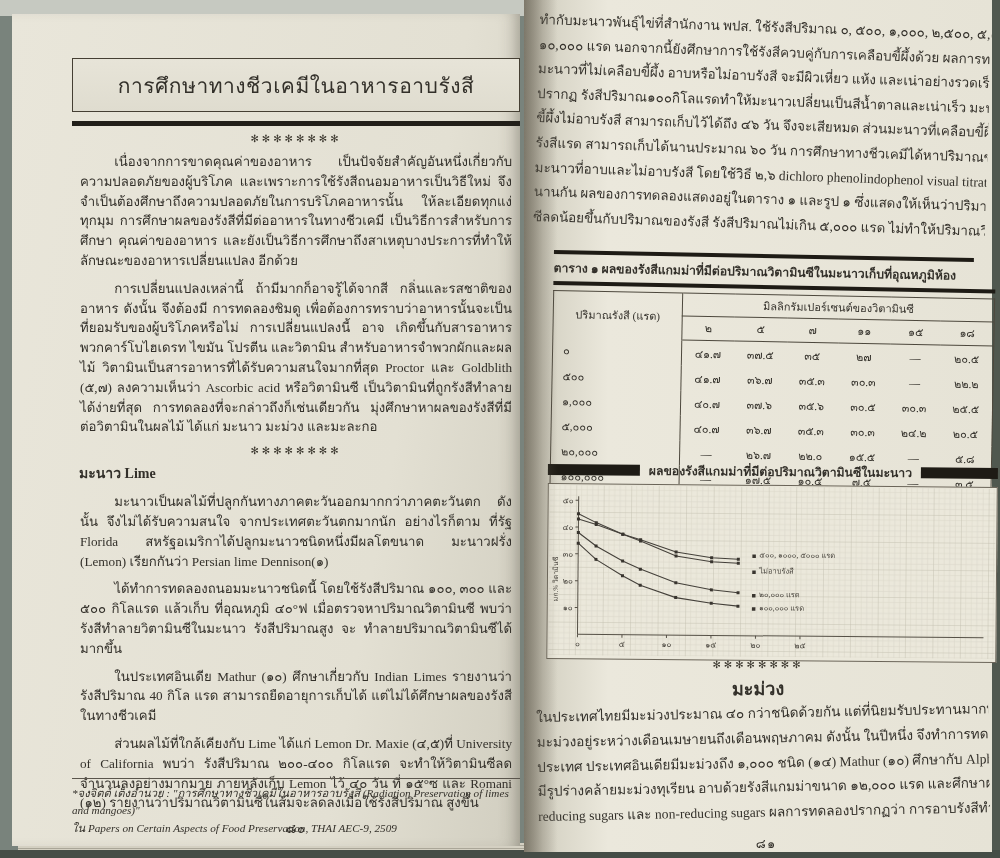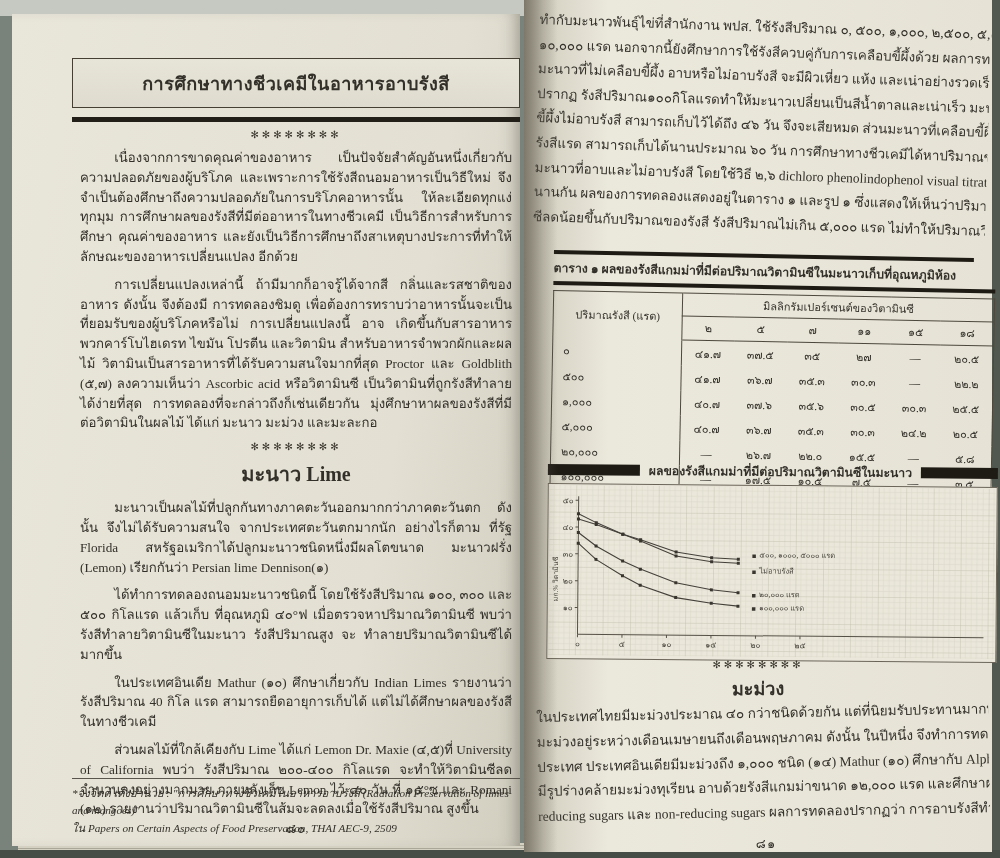--- a/index.html
+++ b/index.html
@@ -12,26 +12,26 @@
         background:repeating-linear-gradient(180deg,#d4d0c2 0 2px,#aaa698 2px 3px);}
 
   
   .page-left{position:absolute;left:12px;top:14px;width:508px;height:832px;
         background:linear-gradient(100deg,#ecead e0,#e8e5d9 0%,#e2dfd2 70%,#d2cfc1 100%);
         background:linear-gradient(100deg,#e9e6da 0%,#e3e0d3 70%,#d1cec0 100%);
         box-shadow:inset -14px 0 18px -12px rgba(60,55,45,.45);}
   .lp-content{position:absolute;left:60px;top:44px;width:448px;}
   .title-box{border:1.5px solid #453f33;padding:10px 8px 9px;text-align:center;
         background:linear-gradient(180deg,#e7e4d8,#dfdccf);}
-  .title-box .t1{font-size:18px;font-weight:bold;letter-spacing:.5px;}
+  .title-box .t1{font-size:21px;font-weight:normal;letter-spacing:.5px;}
   .title-box .t2{font-size:14.5px;font-weight:bold;margin-top:7px;}
   .thick-bar{height:5px;background:#221f19;margin-top:9px;}
   .ornament{text-align:center;font-size:10px;letter-spacing:3px;color:#3c382f;margin:7px 0 4px;}
   .para{font-size:13.2px;line-height:1.5;text-align:justify;text-indent:2.6em;margin:8px;}
-  .sec-head{font-size:20px;font-weight:bold;text-align:center;margin:6px 0 5px;}
+  .sec-head{font-size:14px;font-weight:bold;margin:6px 7px 5px;}
   .footnote{position:absolute;left:60px;top:742px;width:448px;border-top:1px solid #5a554c;
         padding-top:6px;font-size:11.2px;line-height:1.55;font-style:italic;margin-top:22px;}
   .pageno{position:absolute;font-size:13px;letter-spacing:1px;}
   .pageno.left{left:60px;width:448px;top:804px;text-align:center;}
   .pageno.right{left:0;width:100%;top:833px;text-align:center;margin-left:8px;}
 
   
   .page-right{position:absolute;left:524px;top:0;width:468px;height:852px;
         background:linear-gradient(90deg,#a8a496 0%,#d9d6c8 7%,#ebe8dc 18%,#e6e3d6 100%);}
   .spine-shadow{position:absolute;left:0;top:0;bottom:0;width:34px;z-index:5;pointer-events:none;

